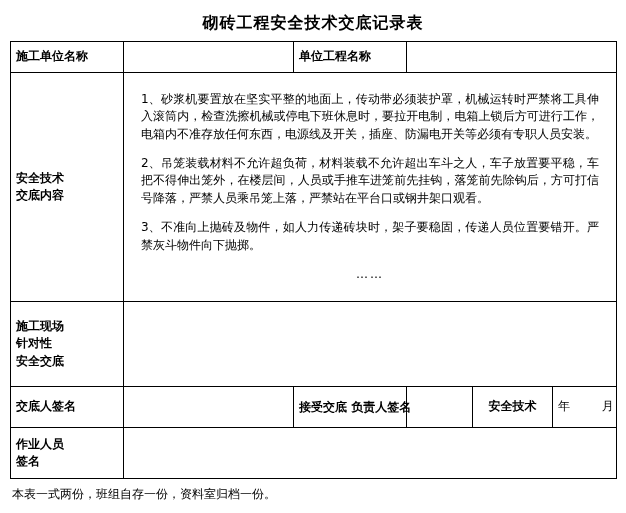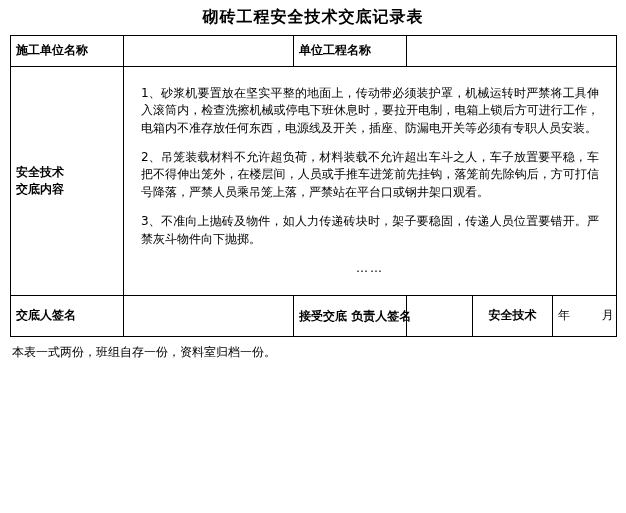--- a/index.html
+++ b/index.html
@@ -12,21 +12,21 @@
     height: 513px;
     font-family: "DejaVu Sans", "Liberation Sans", sans-serif;
     color: #000000;
     overflow: hidden;
   }
   .page {
     position: relative;
     width: 626px;
     height: 377px;
     box-sizing: border-box;
-    padding: 0 10px;
+    padding: 6px 10px;
   }
   .doc-title {
     text-align: center;
     font-size: 16px;
     font-weight: bold;
     letter-spacing: 1px;
     padding: 7px 0 9px 0;
     line-height: 1.2;
   }
   table.main {
@@ -109,25 +109,36 @@
         <td class="vlabel" style="height:222px;">安全技术
 交底内容</td>
         <td class="content-cell" colspan="5">
           <p>1、砂浆机要置放在坚实平整的地面上，传动带必须装护罩，机械运转时严禁将工具伸入滚筒内，检查洗擦机械或停电下班休息时，要拉开电制，电箱上锁后方可进行工作，电箱内不准存放任何东西，电源线及开关，插座、防漏电开关等必须有专职人员安装。</p>
           <p>2、吊笼装载材料不允许超负荷，材料装载不允许超出车斗之人，车子放置要平稳，车把不得伸出笼外，在楼层间，人员或手推车进笼前先挂钩，落笼前先除钩后，方可打信号降落，严禁人员乘吊笼上落，严禁站在平台口或钢井架口观看。</p>
           <p>3、不准向上抛砖及物件，如人力传递砖块时，架子要稳固，传递人员位置要错开。严禁灰斗物件向下抛掷。</p>
           <p class="dots">……</p>
         </td>
       </tr>
       <tr>
+        <td class="vlabel" style="height:78px;">施工现场
+针对性
+安全交底</td>
+        <td colspan="5"></td>
+      </tr>
+      <tr>
         <td class="lbl" style="height:34px;">交底人签名</td>
         <td></td>
         <td class="lbl vlabel cell-center" style="line-height:1.4;">接受交底
 负责人签名</td>
         <td></td>
         <td class="lbl cell-center">安全技术</td>
         <td class="date-cell nowrap">年   月   日</td>
       </tr>
+      <tr>
+        <td class="vlabel" style="height:44px;">作业人员
+签名</td>
+        <td colspan="5"></td>
+      </tr>
     </tbody>
   </table>
 
   <div class="footnote">本表一式两份，班组自存一份，资料室归档一份。</div>
 </div>
 
 </body></html>

